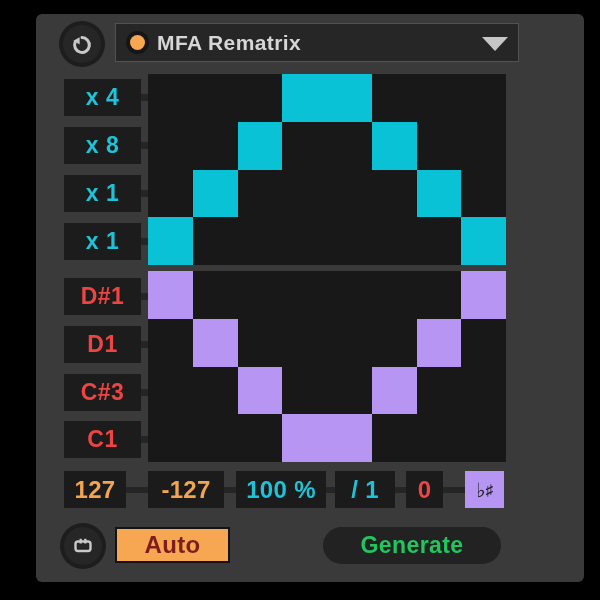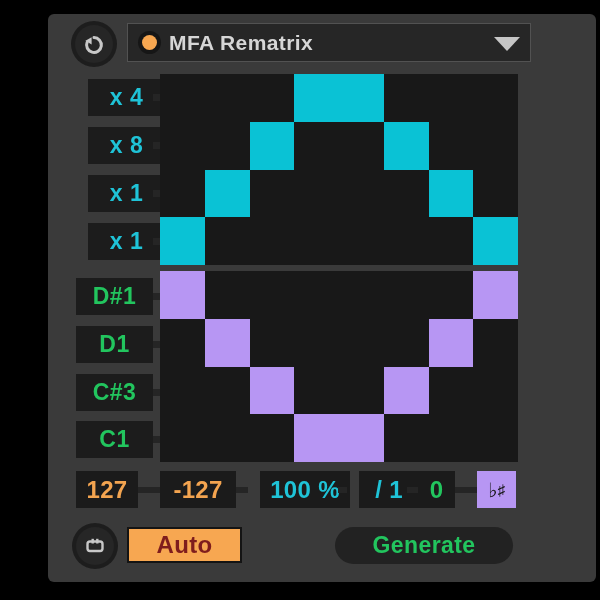--- a/index.html
+++ b/index.html
@@ -1,18 +1,18 @@
 <!DOCTYPE html>
 <html><head>
 <meta charset="utf-8">
 <style>
   html,body{margin:0;padding:0;background:#000;width:600px;height:600px;overflow:hidden;
     font-family:"Liberation Sans","DejaVu Sans",sans-serif;}
   .stage{position:relative;width:600px;height:600px;background:#000;}
-  .panel{position:absolute;left:48px;top:14px;width:548px;height:568px;background:#3a3a3a;border-radius:6px;}
+  .panel{position:absolute;left:36px;top:14px;width:548px;height:568px;background:#3a3a3a;border-radius:6px;}
 
   
   .circle-btn{position:absolute;width:38px;height:38px;border-radius:50%;background:#262626;
     box-shadow:0 0 0 4px #1d1d1d;display:flex;align-items:center;justify-content:center;}
   .refresh-btn{left:27px;top:11px;}
   .dropdown{position:absolute;left:79px;top:9px;width:404px;height:39px;background:#262626;
     border:1px solid #525252;box-sizing:border-box;display:flex;align-items:center;padding:0 10px;}
   .led{width:15px;height:15px;border-radius:50%;background:#f7a751;box-shadow:0 0 0 4px #161616;margin:0 12px 0 4px;flex:none;}
   .preset-label{color:#d6d6d6;font-size:21px;font-weight:700;letter-spacing:.4px;flex:1;white-space:nowrap;}
   .dd-triangle{width:0;height:0;border-left:13px solid transparent;border-right:13px solid transparent;
@@ -22,22 +22,22 @@
   .matrix{position:absolute;left:112px;width:358px;height:191px;background:#181818;
     display:grid;grid-template-columns:repeat(8,1fr);grid-template-rows:repeat(4,1fr);}
   .matrix-top{top:60px;}
   .matrix-bottom{top:257px;}
   .cell{width:100%;height:100%;}
 
   
   .row-label{position:absolute;left:28px;width:77px;height:37px;background:#1c1c1c;
     display:flex;align-items:center;justify-content:center;font-size:23px;font-weight:700;letter-spacing:.5px;}
   .stub{position:absolute;left:105px;width:7px;height:7px;background:#252525;}
-  .cyan-t{color:#1fc3d7;margin-left:12px;}
-  .purple-t{color:#22c55e;text-align:right;}
+  .cyan-t{color:#1fc3d7;}
+  .purple-t{color:#ef4444;text-align:right;}
   .orange-t{color:#f3a450;}
 
   
   .param-box{position:absolute;top:457px;height:37px;background:#1b1b1b;
     display:flex;align-items:center;justify-content:center;font-size:24px;font-weight:700;letter-spacing:.3px;}
   .connector{position:absolute;top:473px;height:6px;background:#252525;}
   .accidental{background:#b796f3;color:#141414;font-size:20px;font-weight:700;}
   .accidental .sharp{font-size:15px;vertical-align:7px;letter-spacing:0;}
 
   

